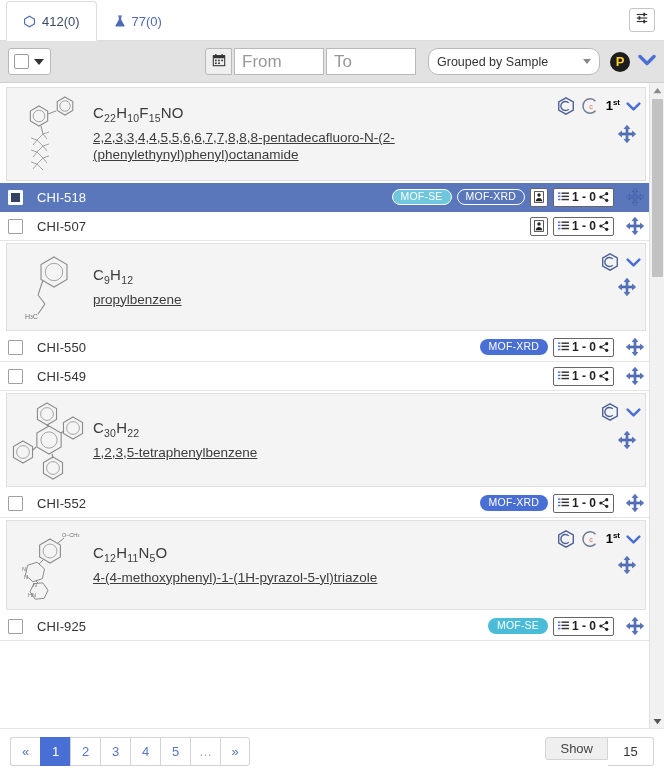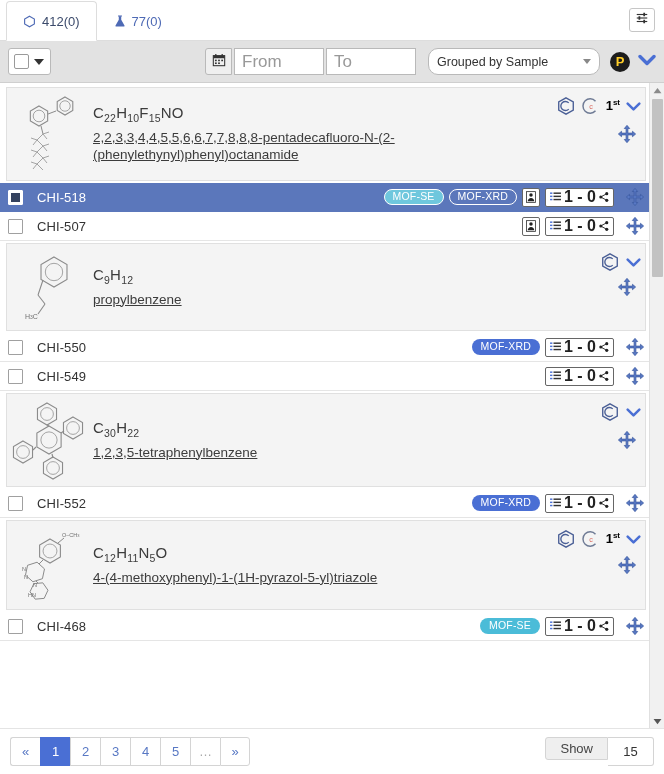--- a/index.html
+++ b/index.html
@@ -247,21 +247,21 @@
     background: #fff;
     border-radius: 2px;
     display: flex; align-items: center;
     gap: 3px;
     padding: 0 4px;
     font-size: 10px;
     color: #222;
     cursor: pointer;
   }
   .mini-btn.user { padding: 0 3px; }
-  .count-txt { font-size: 16px; color: #222; font-weight: 600; }
+  .count-txt { font-size: 12px; color: #222; font-weight: 600; }
 
   .move-h {
     width: 30px;
     display: flex; align-items: center; justify-content: center;
     cursor: move;
     flex: 0 0 auto;
   }
 
   
   .struct-img {
@@ -817,21 +817,21 @@
             </div>
             <div class="struct-move">
               <svg width="20" height="20" viewBox="0 0 22 22">
                 <path d="M11 1.5 L14 5 L12 5 L12 10 L17 10 L17 8 L20.5 11 L17 14 L17 12 L12 12 L12 17 L14 17 L11 20.5 L8 17 L10 17 L10 12 L5 12 L5 14 L1.5 11 L5 8 L5 10 L10 10 L10 5 L8 5 Z" fill="#5878c4" stroke="#3b5aa0" stroke-width="0.8" stroke-linejoin="round"></path>
               </svg>
             </div>
           </div>
         </div>
         <div class="row sample">
           <span class="row-chk"></span>
-          <span class="sample-id">CHI-468</span>
+          <span class="sample-id">CHI-925</span>
           <span class="sample-right">
             <span class="pill se">MOF-SE</span>
             <span class="mini-btn">
               <svg width="11" height="10" viewBox="0 0 12 11">
                 <rect x="0" y="0.5" width="2.6" height="1.6" fill="#4a6fd4"></rect>
                 <rect x="3.8" y="0.5" width="8.2" height="1.6" fill="#333"></rect>
                 <rect x="0" y="4.0" width="2.6" height="1.6" fill="#4a6fd4"></rect>
                 <rect x="3.8" y="4.0" width="8.2" height="1.6" fill="#333"></rect>
                 <rect x="0" y="7.5" width="2.6" height="1.6" fill="#4a6fd4"></rect>
                 <rect x="3.8" y="7.5" width="8.2" height="1.6" fill="#333"></rect>

